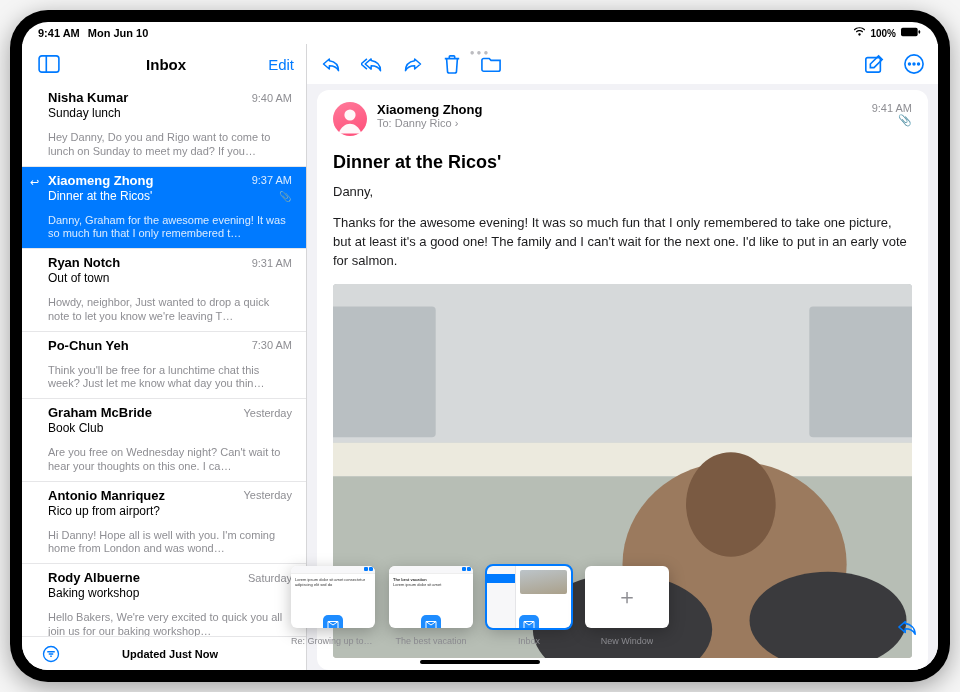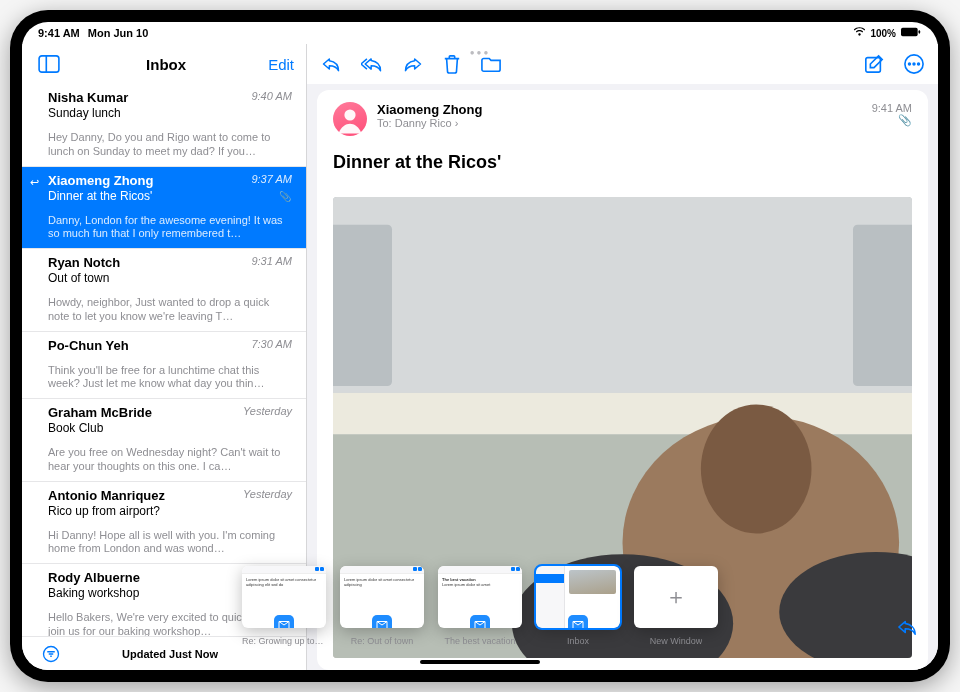--- a/index.html
+++ b/index.html
@@ -15,23 +15,23 @@
 
     .sidebar { width: 285px; border-right: 1px solid #d6d6d8; display: flex; flex-direction: column; background:#fff;}
     .sidebar-header { height: 40px; display: flex; align-items: center; justify-content: space-between; padding: 0 12px; }
     .icon-btn { width: 30px; height: 28px; display: flex; align-items: center; justify-content: center; color: #007aff; cursor:pointer;}
     .title { font-size: 15px; font-weight: 600; }
     .edit-link { color: #007aff; font-size: 15px; cursor:pointer;}
 
     .message-list { flex: 1; overflow: hidden; }
     .msg { padding: 6px 14px 7px 26px; border-bottom: 1px solid #e6e6e8; position: relative; cursor:pointer;}
     .msg.selected { background: #007aff; color: #fff; }
-    .msg-row1 { display: flex; justify-content: space-between; align-items: flex-start; }
+    .msg-row1 { display: flex; justify-content: space-between; align-items: center; }
     .msg-sender { font-size: 13px; font-weight: 600; }
-    .msg-time { font-size: 11px; color: #8e8e93; font-style: italic; }
+    .msg-time { font-size: 11px; color: #8e8e93; }
     .msg.selected .msg-time { color: rgba(255,255,255,.85); }
     .msg-subject { font-size: 12px; font-weight: 500; margin-top: 1px; }
     .msg-preview { font-size: 11px; color: #8e8e93; margin-top: 11px; line-height: 1.25; max-height: 2.5em; overflow:hidden;}
     .msg.selected .msg-preview { color: rgba(255,255,255,.85); }
     .reply-indicator { position:absolute; left:8px; top:9px; color:#007aff; font-size:11px;}
     .msg.selected .reply-indicator{ color:#fff;}
     .attach-ind{ position:absolute; right:14px; top:24px; font-size:10px; color:#8e8e93;}
     .msg.selected .attach-ind{ color:rgba(255,255,255,.85);}
     .sidebar-footer{ height:34px; display:flex; align-items:center; justify-content:space-between; padding:0 14px; border-top:1px solid #e6e6e8;}
     .sidebar-footer .status{ font-size:11px; font-weight:600; }
@@ -131,21 +131,21 @@
             <div class="msg-preview">Hey Danny, Do you and Rigo want to come to lunch on Sunday to meet my dad? If you…</div>
           </div>
           <div class="msg selected">
             <span class="reply-indicator">↩</span>
             <span class="attach-ind">📎</span>
             <div class="msg-row1">
                 <span class="msg-sender">Xiaomeng Zhong</span>
                 <span class="msg-time">9:37 AM</span>
               </div>
             <div class="msg-subject">Dinner at the Ricos'</div>
-            <div class="msg-preview">Danny, London for the awesome evening! It was so much fun that I only remembered t…</div>
+            <div class="msg-preview">Danny, Graham for the awesome evening! It was so much fun that I only remembered t…</div>
           </div>
           <div class="msg">
             <div class="msg-row1">
                 <span class="msg-sender">Ryan Notch</span>
                 <span class="msg-time">9:31 AM</span>
               </div>
             <div class="msg-subject">Out of town</div>
             <div class="msg-preview">Howdy, neighbor, Just wanted to drop a quick note to let you know we're leaving T…</div>
           </div>
           <div class="msg">
@@ -255,20 +255,24 @@
               <div class="from-name">Xiaomeng Zhong</div>
               <div class="to-line"><span>To:</span> <span class="name">Danny Rico</span> <span>›</span></div>
             </div>
             <div style="text-align:right">
               <div class="detail-time">9:41 AM</div>
               <div class="detail-att">📎</div>
             </div>
           </div>
 
           <div class="subject">Dinner at the Ricos'</div>
+          <div class="body-text">
+            <p style="margin-bottom:12px;">Danny,</p>
+            <p>Thanks for the awesome evening! It was so much fun that I only remembered to take one picture, but at least it's a good one! The family and I can't wait for the next one. I'd like to put in an early vote for salmon.</p>
+          </div>
           <div class="photo">
             <svg width="100%" height="100%" viewBox="0 0 500 200" preserveAspectRatio="xMidYMid slice">
               <rect width="500" height="200" fill="#c8ccce"></rect>
               <rect x="0" y="0" width="500" height="85" fill="#d6d9da"></rect>
               <rect x="20" y="12" width="130" height="70" fill="#b9bfc2" rx="2"></rect>
               <rect x="350" y="12" width="130" height="70" fill="#b9bfc2" rx="2"></rect>
               <rect x="0" y="85" width="500" height="18" fill="#eceade"></rect>
               <rect x="0" y="103" width="500" height="97" fill="#b7beb5"></rect>
               <ellipse cx="310" cy="150" rx="60" ry="55" fill="#9b7a5e"></ellipse>
               <ellipse cx="308" cy="118" rx="24" ry="28" fill="#7a5a42"></ellipse>
@@ -295,35 +299,20 @@
             </div>
           </div>
         <div class="thumb-label">Re: Growing up too fast!</div>
       </div>
       <div class="shelf-item">
         <div class="thumb">
             <div class="thumb-bar">
               <span></span>
               <span></span>
             </div>
-            <div class="thumb-content">Lorem ipsum dolor sit amet consectetur adipiscing</div>
-            <div class="thumb-badge">
-              <svg viewBox="0 0 24 24">
-                <path d="M2 5h20v14H2z M2 5l10 7 10-7" fill="none" stroke="#fff" stroke-width="2"></path>
-              </svg>
-            </div>
-          </div>
-        <div class="thumb-label">Re: Out of town</div>
-      </div>
-      <div class="shelf-item">
-        <div class="thumb">
-            <div class="thumb-bar">
-              <span></span>
-              <span></span>
-            </div>
             <div class="thumb-content" style="font-weight:600">The best vacation<br><span style="font-weight:400">Lorem ipsum dolor sit amet</span></div>
             <div class="thumb-badge">
               <svg viewBox="0 0 24 24">
                 <path d="M2 5h20v14H2z M2 5l10 7 10-7" fill="none" stroke="#fff" stroke-width="2"></path>
               </svg>
             </div>
           </div>
         <div class="thumb-label">The best vacation</div>
       </div>
       <div class="shelf-item">

